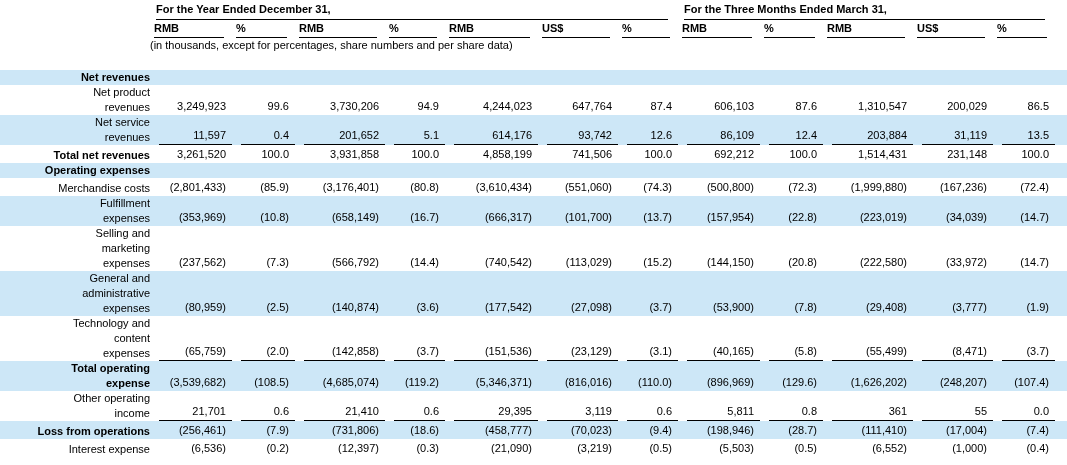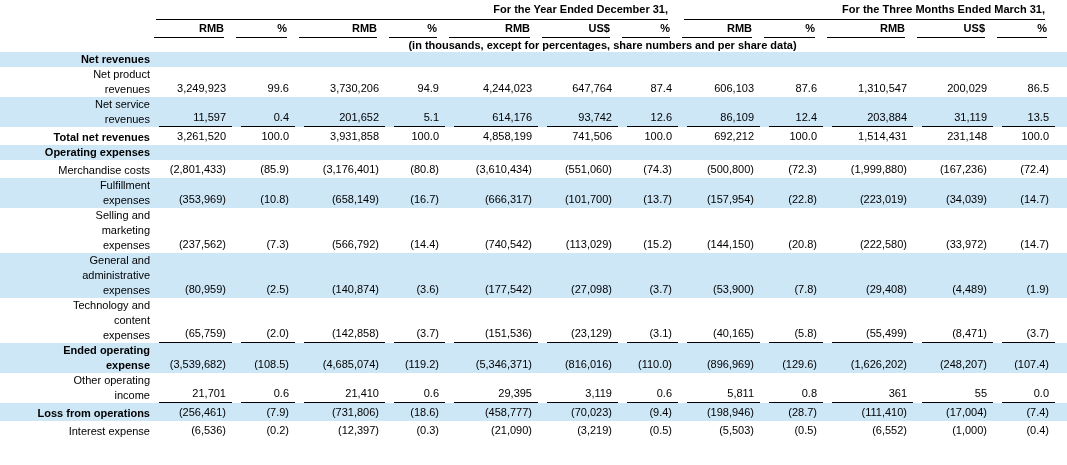--- a/index.html
+++ b/index.html
@@ -3,26 +3,26 @@
 <meta charset="utf-8">
 <style>
   html,body{margin:0;padding:0;}
   body{
     width:1067px;height:465px;background:#fff;overflow:hidden;
     font-family:"Liberation Sans","DejaVu Sans",sans-serif;
     font-size:11px;color:#000;-webkit-font-smoothing:antialiased;
   }
   table{border-collapse:collapse;table-layout:fixed;width:1067px;}
   th,td{padding:0;vertical-align:bottom;font-weight:normal;line-height:15px;}
-  thead th{font-weight:bold;text-align:right;}
+  thead th{font-weight:bold;text-align:left;}
   
   .grp{border-bottom:1.5px solid #000;margin:0 10px 0 6px;padding:2px 0 2px 0;}
   .yr{border-bottom:1.5px solid #000;margin:0 8px 0 4px;padding:1px 0 1px 0;}
   .un{border-bottom:1.5px solid #000;margin:0 8px 0 4px;padding:1px 0 1px 0;}
-  .note{text-align:center;font-weight:bold;padding:1px 0 0 0;line-height:13px;}
+  .note{text-align:left;font-weight:normal;padding:1px 0 18px 0;line-height:13px;}
   
   td{text-align:right;}
   td .v{padding:2px 6px 1px 0;}
   td .u{border-bottom:1.5px solid #000;margin-left:9px;}
   td.lbl{text-align:right;white-space:pre-line;line-height:15px;}
   tr.item td.lbl{padding-left:64px;text-indent:-12px;}
   tr.section td.lbl,tr.total td.lbl{padding-left:19px;text-indent:-13px;font-weight:bold;}
   tr.section td .v{padding-top:1px;padding-bottom:1px;}
   tr.total{font-weight:bold;margin-left:16px;}
   tr.shade{background:#cde7f7;}
@@ -459,21 +459,21 @@
         <td>
           <div class="v">(53,900)</div>
         </td>
         <td>
           <div class="v">(7.8)</div>
         </td>
         <td>
           <div class="v">(29,408)</div>
         </td>
         <td>
-          <div class="v">(4,489)</div>
+          <div class="v">(3,777)</div>
         </td>
         <td>
           <div class="v">(1.9)</div>
         </td>
         <td class="sp"></td>
       </tr>
       <tr class="item">
         <td class="lbl">Technology and
 content expenses</td>
         <td>
@@ -508,21 +508,21 @@
         </td>
         <td>
           <div class="v u">(8,471)</div>
         </td>
         <td>
           <div class="v u">(3.7)</div>
         </td>
         <td class="sp"></td>
       </tr>
       <tr class="total shade">
-        <td class="lbl">Ended operating
+        <td class="lbl">Total operating
 expense</td>
         <td>
           <div class="v">(3,539,682)</div>
         </td>
         <td>
           <div class="v">(108.5)</div>
         </td>
         <td>
           <div class="v">(4,685,074)</div>
         </td>

